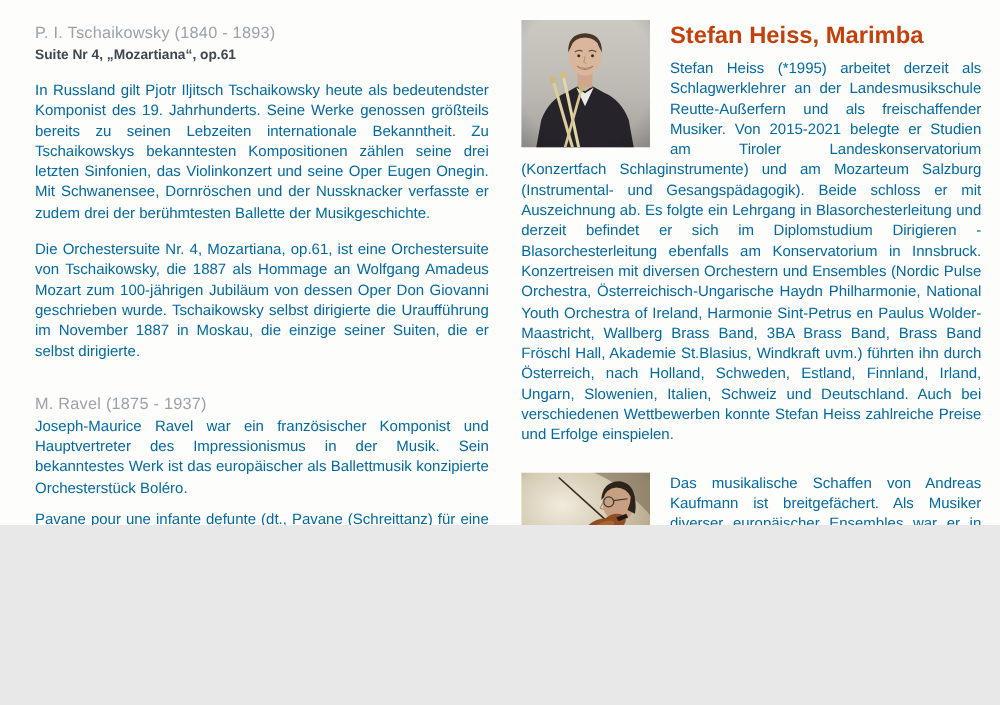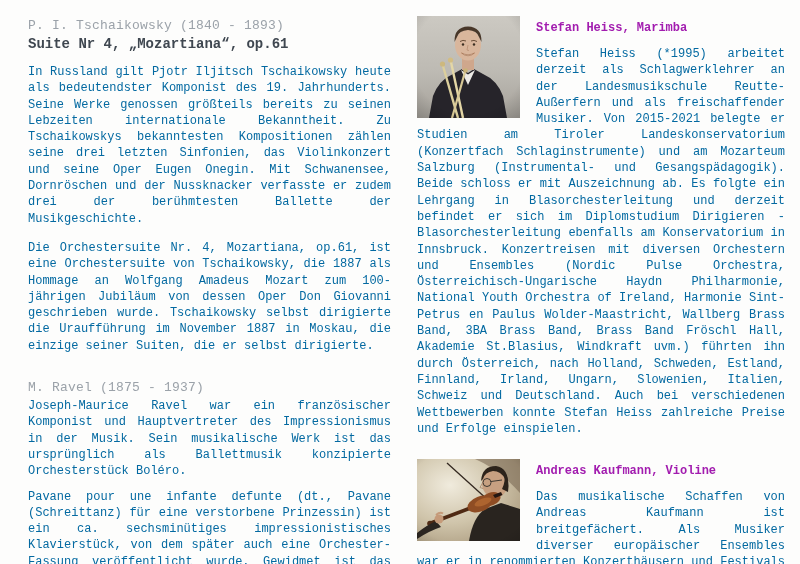--- a/index.html
+++ b/index.html
@@ -2,40 +2,39 @@
 <html lang="de"><head>
 <meta charset="utf-8">
 <style>
   html,body{margin:0;padding:0;}
   body{
     background:#e8e8e8;
     font-family:"Liberation Sans","DejaVu Sans",sans-serif;
   }
   .page{
     position:relative;
-    width:800px;height:564px;
+    width:800px;height:420px;
     background:#fdfdfc;
     overflow:hidden;
     color:#5b626b;
-    font-family:Liberation Mono, monospace;
   }
   .col{position:absolute;top:18px;}
   .col-left{left:28px;width:363px;}
   .col-right{left:417px;top:16px;width:368px;}
 
   .composer{
     color:#9ba2a9;
     font-size:13px;
     line-height:16px;
     margin:0 0 2px 0;
     letter-spacing:.2px;
   }
   .work{
     color:#3f4750;
-    font-size:14px;
+    font-size:11px;
     font-weight:bold;
     margin:0 0 11px 0;
     line-height:17px;
   }
   p.body{
     font-size:12px;
     line-height:16.3px;
     text-align:justify;
     margin:0 0 13px 0;
     color:#0369a1;
@@ -47,22 +46,22 @@
 
   .musician{display:flow-root;}
   .musician-2{margin-top:22px;}
   .musician .photo{
     float:left;
     width:103px;
     margin:0 16px 6px 0;
     line-height:0;
   }
   .musician .name{
-    color:#a21caf;
-    font-size:12px;
+    color:#c2410c;
+    font-size:19px;
     font-weight:bold;
     margin:4px 0 9px 0;
     line-height:17px;
   }
   .musician p.bio{margin-bottom:0;}
 </style>
 </head>
 <body>
 
 <div class="page">
@@ -71,21 +70,21 @@
 
     <section class="piece">
       <div class="composer">P. I. Tschaikowsky (1840 - 1893)</div>
       <h2 class="work">Suite Nr 4, „Mozartiana“, op.61</h2>
       <p class="body">In Russland gilt Pjotr Iljitsch Tschaikowsky heute als bedeutendster Komponist des 19. Jahrhunderts. Seine Werke genossen größteils bereits zu seinen Lebzeiten internationale Bekanntheit. Zu Tschaikowskys bekanntesten Kompositionen zählen seine drei letzten Sinfonien, das Violinkonzert und seine Oper Eugen Onegin. Mit Schwanensee, Dornröschen und der Nussknacker verfasste er zudem drei der berühmtesten Ballette der Musikgeschichte.</p>
       <p class="body">Die Orchestersuite Nr. 4, Mozartiana, op.61, ist eine Orchestersuite von Tschaikowsky, die 1887 als Hommage an Wolfgang Amadeus Mozart zum 100-jährigen Jubiläum von dessen Oper Don Giovanni geschrieben wurde. Tschaikowsky selbst dirigierte die Uraufführung im November 1887 in Moskau, die einzige seiner Suiten, die er selbst dirigierte.</p>
     </section>
 
     <section class="piece piece-2">
       <div class="composer">M. Ravel (1875 - 1937)</div>
-      <p class="body">Joseph-Maurice Ravel war ein französischer Komponist und Hauptvertreter des Impressionismus in der Musik. Sein musikalische Werk ist das ursprünglich als Ballettmusik konzipierte Orchesterstück Boléro.</p>
+      <p class="body">Joseph-Maurice Ravel war ein französischer Komponist und Hauptvertreter des Impressionismus in der Musik. Sein bekanntestes Werk ist das europäischer als Ballettmusik konzipierte Orchesterstück Boléro.</p>
       <p class="body">Pavane pour une infante defunte (dt., Pavane (Schreittanz) für eine verstorbene Prinzessin) ist ein ca. sechsminütiges impressionistisches Klavierstück, von dem später auch eine Orchester-Fassung veröffentlicht wurde. Gewidmet ist das Stück der Mäzenin Winnaretta Singer, der „Prinzessin von Polignac“, die einen mondänen Pariser Salon führte, in dem Ravel während seiner Studienzeit häufig einkehrte. Erstmals öffentlich aufgeführt wurde das Stück am 5. April 1902 von Ravels engem Freund Ricardo Viñes. Das bis dahin recht unbeachtete Stück wurde positiv aufgenommen und erlangte sohin Popularität.</p>
     </section>
 
   </div>
 
   <div class="col col-right">
 
     <section class="musician">
       <div class="photo">
         <svg viewBox="0 0 103 102" width="103" height="102" role="img">
@@ -154,19 +153,18 @@
           <ellipse cx="63" cy="45" rx="13" ry="7.5" fill="#8f4d24" transform="rotate(-21 63 45)"></ellipse>
           <ellipse cx="74" cy="40" rx="10" ry="6.5" fill="#8f4d24" transform="rotate(-21 74 40)"></ellipse>
           <ellipse cx="66" cy="43" rx="9" ry="3.5" fill="#b46a32" opacity="0.8" transform="rotate(-21 66 43)"></ellipse>
           <path d="M76 36 L84 33 L85.5 36 L78 39 Z" fill="#241712"></path>
           <path d="M0 74 Q10 66 19 62 L24 68 Q12 72 0 80 Z" fill="#2b2520"></path>
           <circle cx="22" cy="60" r="4.5" fill="#c59a79"></circle>
           <path d="M19 56 q4 -3.5 7 -1.5" stroke="#c59a79" stroke-width="2" fill="none"></path>
           <rect width="103" height="82" fill="url(#vg2)"></rect>
         </svg>
       </div>
-      <h2 class="name">Andreas Kaufmann, Violine</h2>
       <p class="body bio">Das musikalische Schaffen von Andreas Kaufmann ist breitgefächert. Als Musiker diverser europäischer Ensembles war er in renommierten Konzerthäusern und Festivals Europas, Südamerikas und Japans zu hören. Konzerte führten ihn u.a. in den Musikverein und ins Konzerthaus Wien, in die Suntory Hall Tokyo, in das NCPA Peking, ins Teatro Municipal de Santiago sowie zu den Festspielen Herrenchiemsee, zum Festival Gstaad und zu den Salzburger Festspielen. Seit dem Umzug nach Tirol 2017 war Andreas Kaufmann bereits als Konzertmeister des Kammerorchesters „Innstrumenti“, der Akademie St.Blasius, sowie des „Tiroler Ensembles für Neue Musik“ zu hören. Seit 2022 unterrichtet er im Musik-Aktiv Zweig des ORG Zams, an der LMS Landeck sowie Violine an der MS Innsbruck. Seit 2019 ist er Dozent für Violine, Viola und Kammermusik bei den Payerbacher Meisterkursen.</p>
     </section>
 
   </div>
 
 </div>
 
 </body></html>

